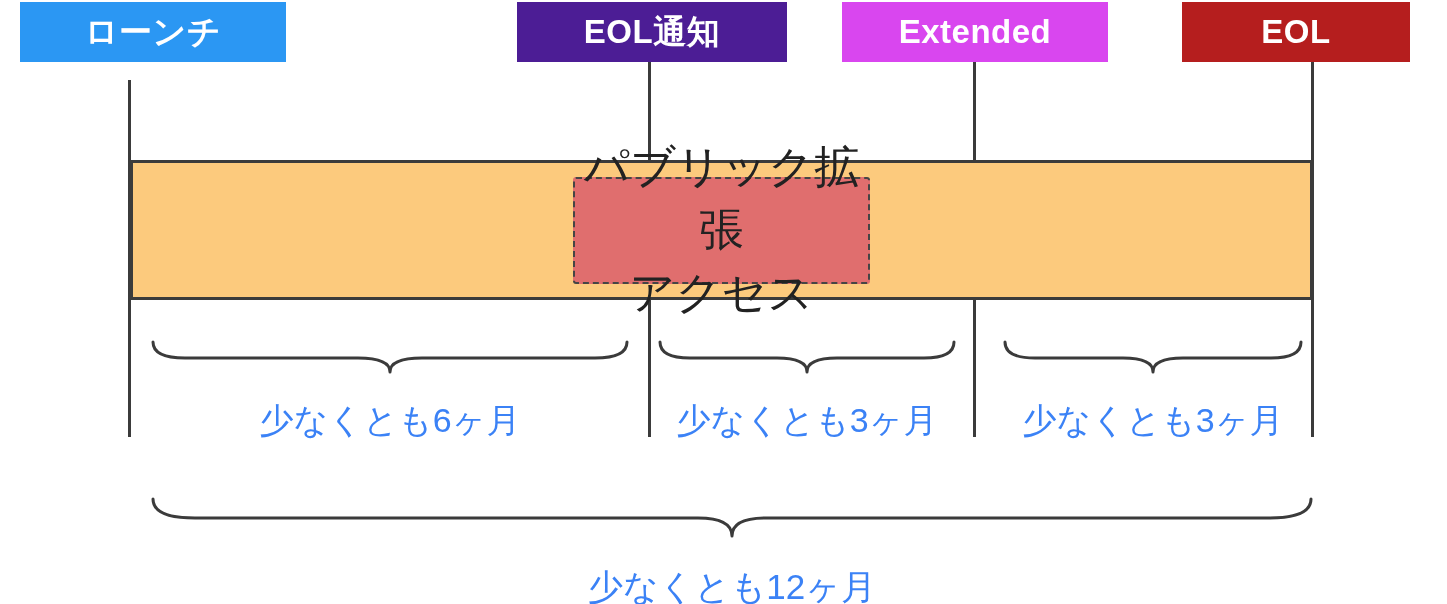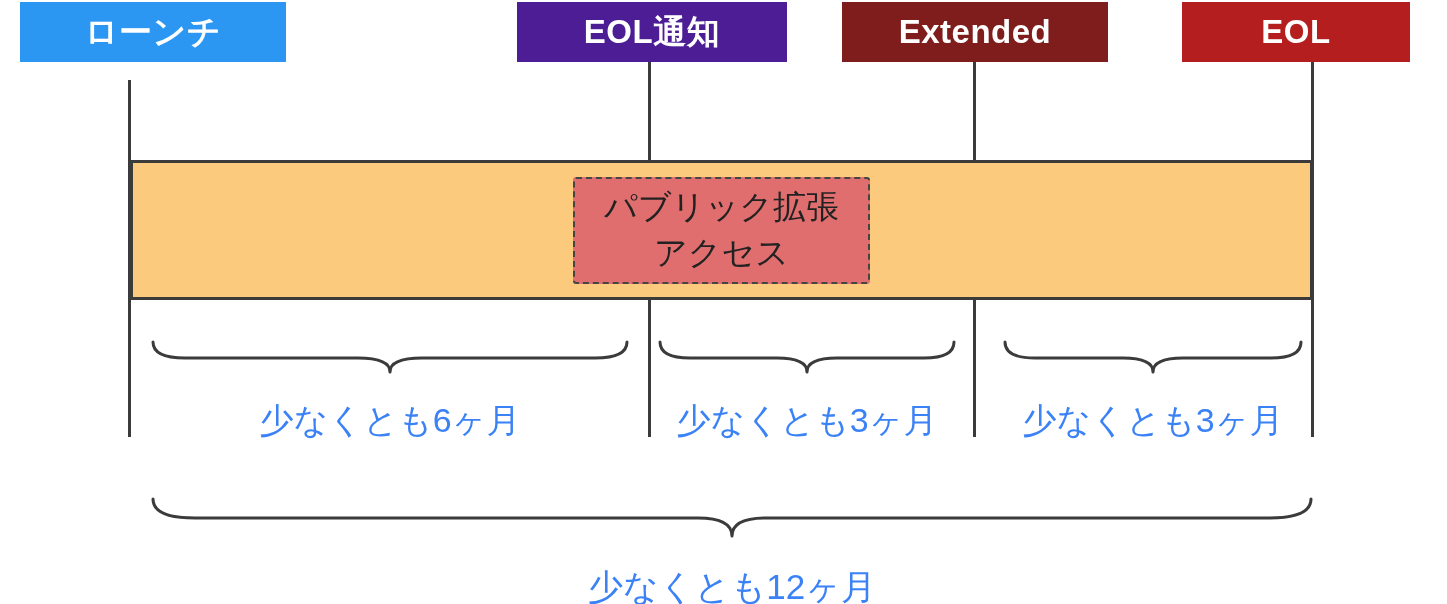--- a/index.html
+++ b/index.html
@@ -24,21 +24,21 @@
   
   .bar{position:absolute;left:130px;top:160px;width:1183px;height:140px;
        border:3px solid #3b3b3b;box-sizing:border-box;display:flex;}
   .seg{display:flex;align-items:center;justify-content:center;box-sizing:border-box;
        font-size:34px;color:#333333;}
   .seg-active{width:518px;border-right:3px solid #3b3b3b;}
   .seg-legacy{width:325px;border-right:3px solid #3b3b3b;}
   .seg-extended{flex:1;}
   .inner-box{width:297px;height:107px;border:2px dashed #454545;border-radius:3px;
              box-sizing:border-box;display:flex;align-items:center;justify-content:center;
-             text-align:center;font-size:33px;line-height:1.4;color:#222222;
+             text-align:center;font-size:45px;line-height:1.4;color:#222222;
              white-space:pre-line;font-family:Liberation Serif, serif;}
 
   
   .brace{position:absolute;}
   .brace path{fill:none;stroke:#3b3b3b;stroke-width:3;stroke-linecap:round;stroke-linejoin:round;}
   .b1{left:150px;top:337px;}
   .b2{left:657px;top:337px;}
   .b3{left:1002px;top:337px;}
   .b-total{left:150px;top:492px;}
 
@@ -49,21 +49,21 @@
   .d3{left:1002px;top:398px;width:302px;}
   .d-total{left:150px;top:564px;width:1164px;font-size:35px;}
 </style>
 </head>
 <body>
 
 <div class="canvas">
 
   <div class="milestone m-launch" style="background-color: rgb(43, 151, 243);">ローンチ</div>
   <div class="milestone m-eol-notice" style="background-color: #4c1d95;">EOL通知</div>
-  <div class="milestone m-extended" style="background-color: #7f1d1d;">Extended</div>
+  <div class="milestone m-extended" style="background-color: #d946ef;">Extended</div>
   <div class="milestone m-eol" style="background-color: rgb(181, 30, 30);">EOL</div>
 
   <div class="vline vl-launch"></div>
   <div class="vline vl-eol-notice"></div>
   <div class="vline vl-extended"></div>
   <div class="vline vl-eol"></div>
 
   <div class="bar">
     <div class="seg seg-extended" style="background-color: rgb(252, 202, 125);">
       <div class="inner-box" style="background-color: rgb(224, 110, 110);">

